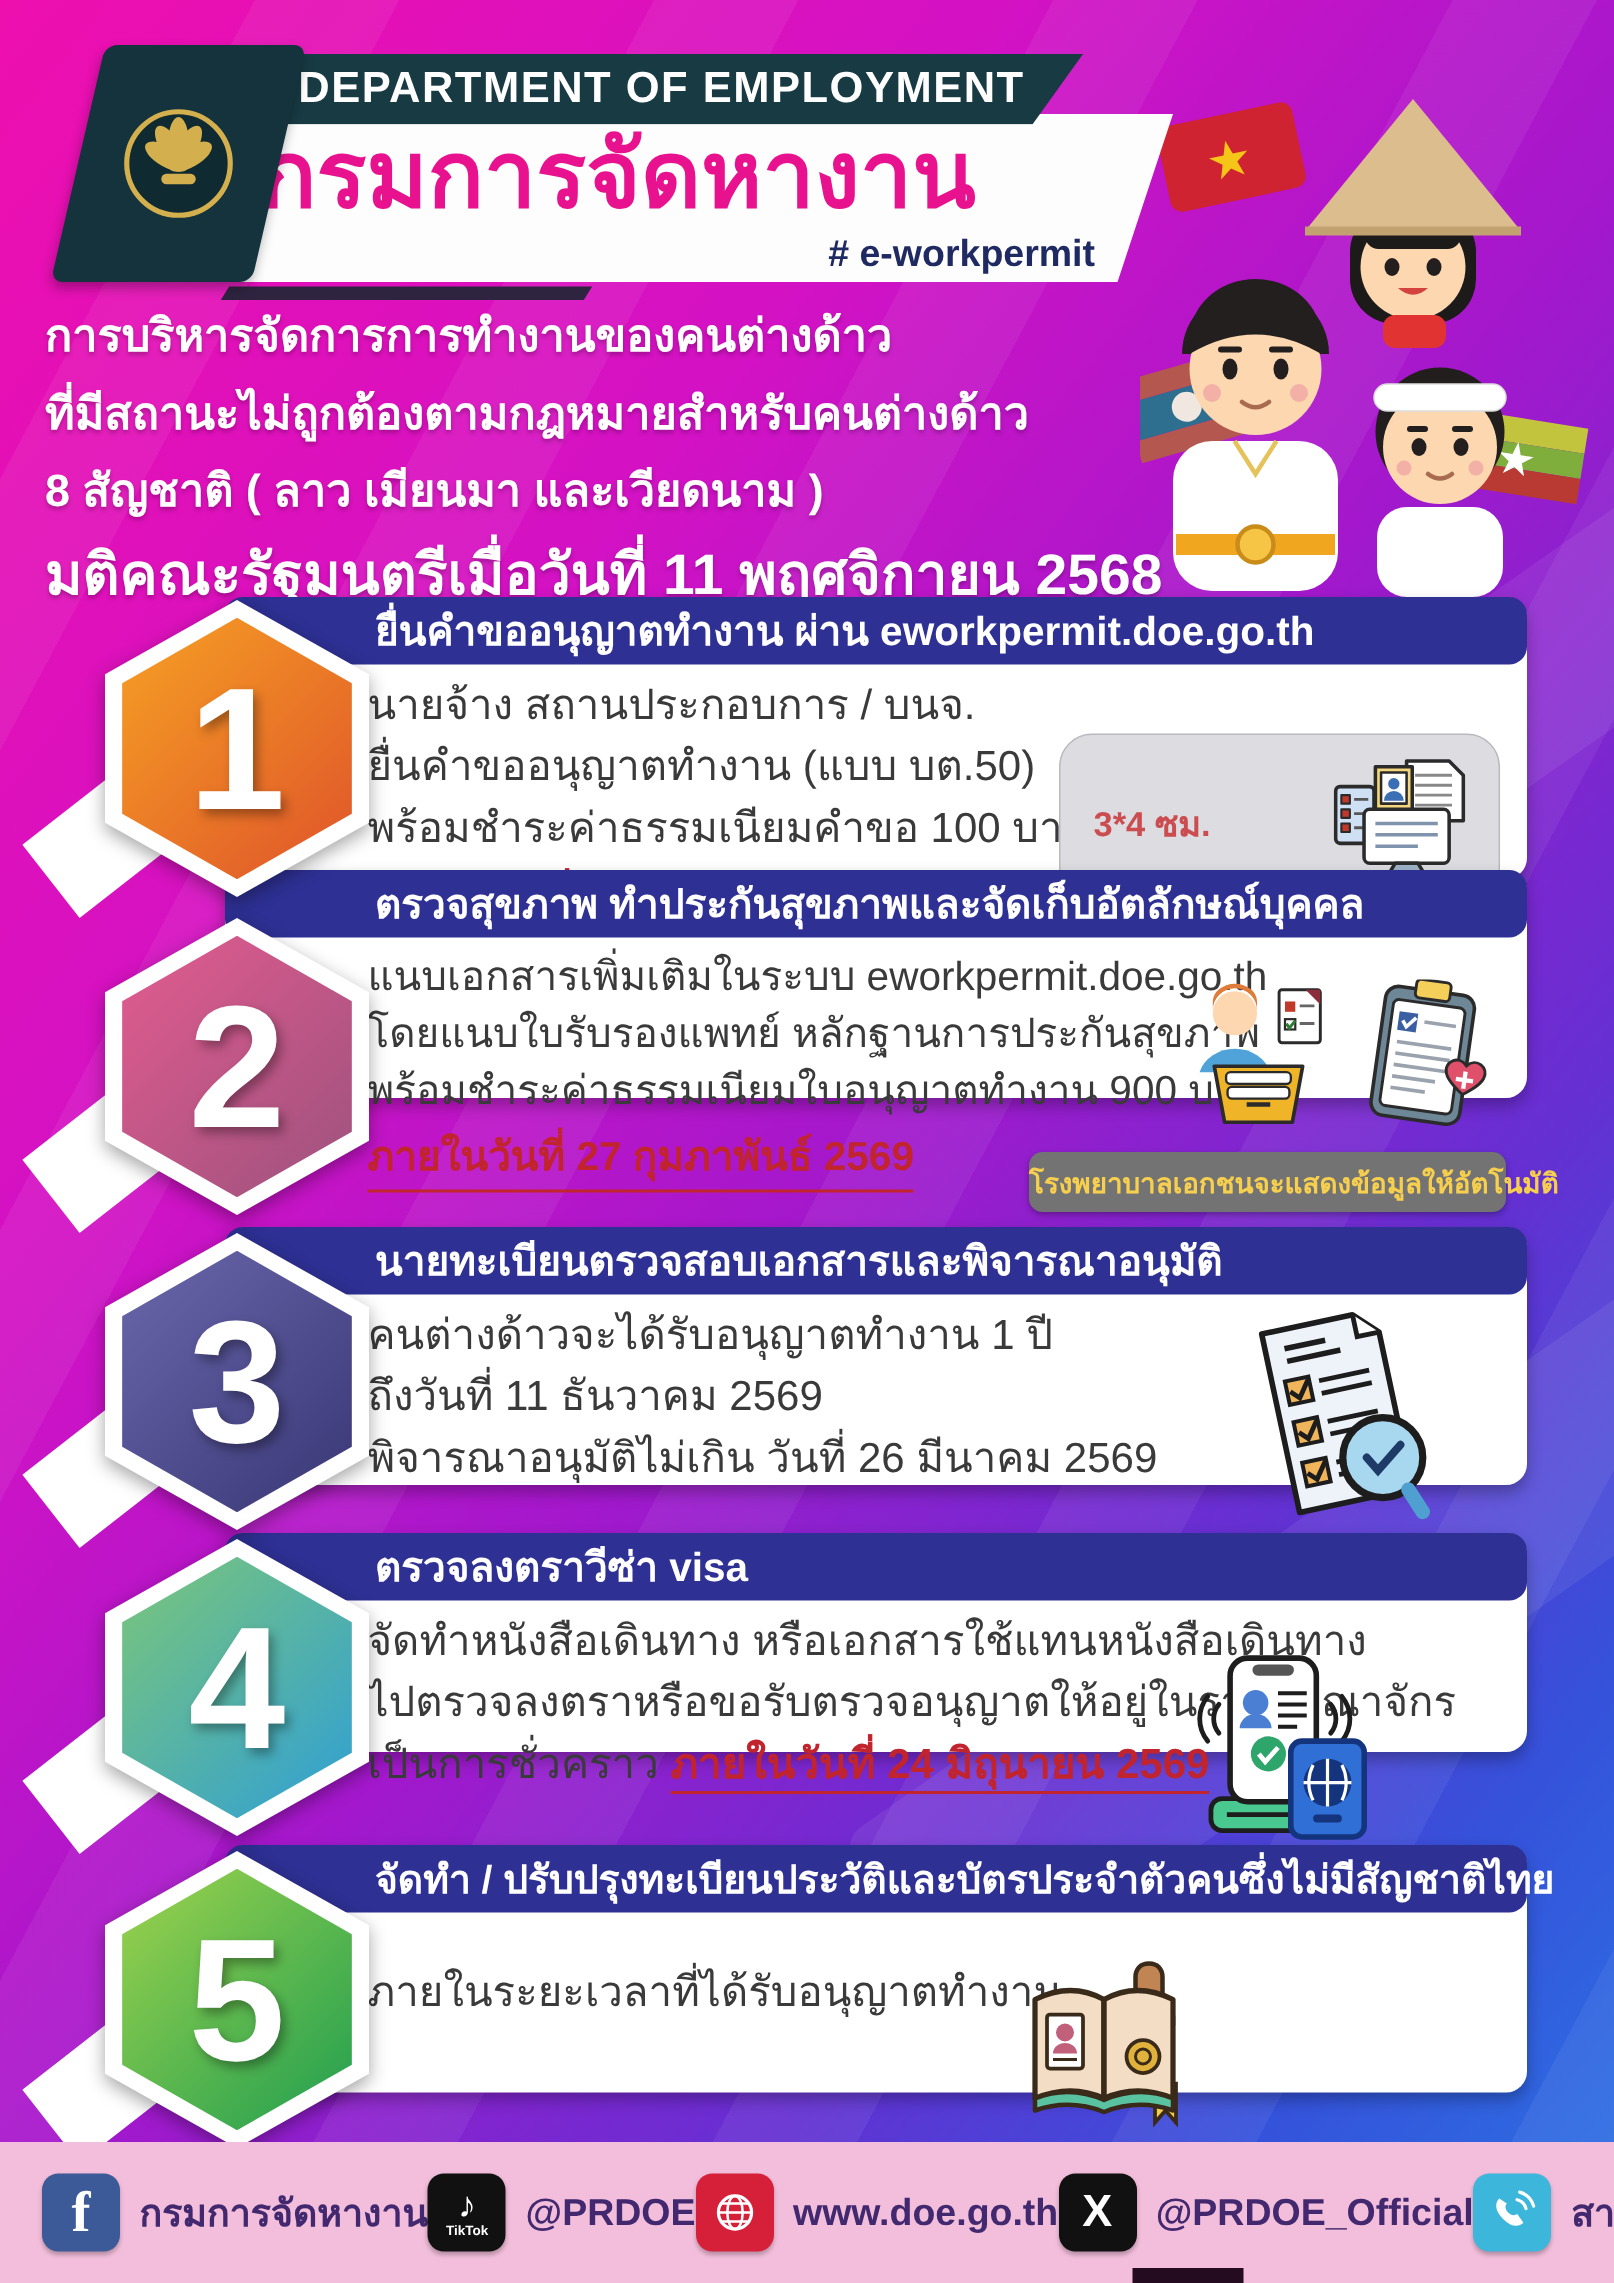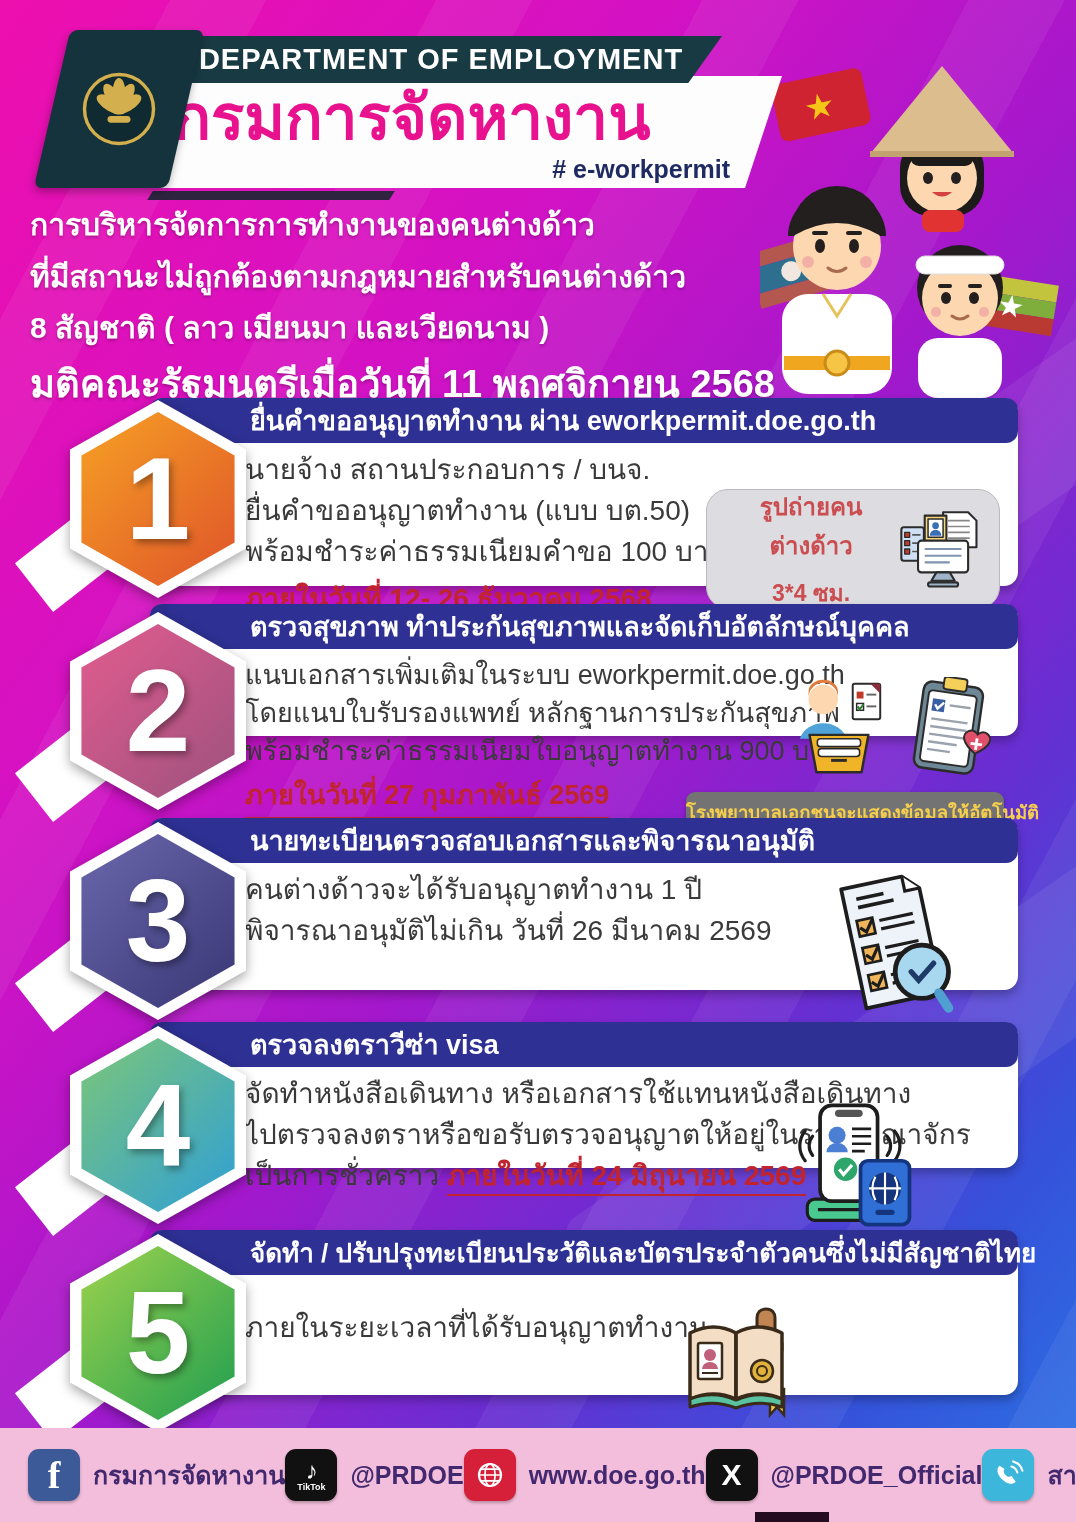--- a/index.html
+++ b/index.html
@@ -200,21 +200,20 @@
     <div class="band">
       <span>ยื่นคำขออนุญาตทำงาน ผ่าน eworkpermit.doe.go.th</span>
     </div>
     <div class="body">
       <div class="bl">นายจ้าง สถานประกอบการ / บนจ.</div>
       <div class="bl">ยื่นคำขออนุญาตทำงาน (แบบ บต.50)</div>
       <div class="bl">พร้อมชำระค่าธรรมเนียมคำขอ 100 บาท</div>
       <span class="deadline">ภายในวันที่ 12- 26 ธันวาคม 2568</span>
       <div class="photo-box">
         <div class="txt">
-          <div class="t1">รูปถ่ายคนต่างด้าว</div>
           <div class="t2">3*4 ซม.</div>
         </div>
         <svg width="104" height="96" viewBox="0 0 110 96">
           <g stroke="#2b2b2b" stroke-width="2.5" fill="#fff" stroke-linejoin="round">
             <path d="M60 4 h30 l10 10 v32 h-40 z"></path>
             <path d="M66 14 h26 M66 21 h26 M66 28 h26 M66 35 h26" stroke="#888" stroke-width="2"></path>
             <rect x="38" y="8" width="26" height="34" fill="#f4d77c"></rect>
             <rect x="42" y="12" width="18" height="22" fill="#fff" stroke-width="1.8"></rect>
             <circle cx="51" cy="20" r="4" fill="#3b6fb5" stroke="none"></circle>
             <path d="M44 32 a7 7 0 0 1 14 0 z" fill="#3b6fb5" stroke="none"></path>
@@ -234,21 +233,21 @@
   </div>
   <div class="hex" style="left:70px;top:400px;">
     <div class="hexo">
         <div class="hexi g1">
           <span class="hexn">1</span>
         </div>
       </div>
   </div>
 
   <div class="tail" style="left:20px;top:726px;"></div>
-  <div class="card" style="top:604px;height:132px;">
+  <div class="card" style="top:580px;height:152px;">
     <div class="band">
       <span>ตรวจสุขภาพ ทำประกันสุขภาพและจัดเก็บอัตลักษณ์บุคคล</span>
     </div>
     <div class="body">
       <div class="bl" style="font-size:27px;margin-bottom:5px;">แนบเอกสารเพิ่มเติมในระบบ eworkpermit.doe.go.th</div>
       <div class="bl" style="font-size:27px;margin-bottom:5px;">โดยแนบใบรับรองแพทย์ หลักฐานการประกันสุขภาพ</div>
       <div class="bl" style="font-size:27px;margin-bottom:5px;">พร้อมชำระค่าธรรมเนียมใบอนุญาตทำงาน 900 บาท</div>
       <span class="deadline" style="font-size:27px;">ภายในวันที่ 27 กุมภาพันธ์ 2569</span>
       <div class="icons2">
         <svg width="108" height="100" viewBox="0 0 110 100">
@@ -293,20 +292,21 @@
       </div>
   </div>
 
   <div class="tail" style="left:20px;top:936px;"></div>
   <div class="card" style="top:818px;height:172px;">
     <div class="band">
       <span>นายทะเบียนตรวจสอบเอกสารและพิจารณาอนุมัติ</span>
     </div>
     <div class="body">
       <div class="bl">คนต่างด้าวจะได้รับอนุญาตทำงาน 1 ปี</div>
+      <div class="bl">ถึงวันที่ 11 ธันวาคม 2569</div>
       <div class="bl">พิจารณาอนุมัติไม่เกิน วันที่ 26 มีนาคม 2569</div>
       <svg class="icon3" width="128" height="150" viewBox="0 0 120 140">
         <g transform="rotate(-12 60 70)">
           <path d="M24 10 h58 l14 14 v100 h-72 z" fill="#eef3fa" stroke="#1d1d1d" stroke-width="3.5" stroke-linejoin="round"></path>
           <path d="M82 10 v14 h14" fill="#fff" stroke="#1d1d1d" stroke-width="3"></path>
           <path d="M36 22 h26 M36 30 h34" stroke="#1d1d1d" stroke-width="3.5"></path>
           <rect x="32" y="42" width="15" height="15" fill="#f0b45a" stroke="#1d1d1d" stroke-width="2.5"></rect>
           <path d="M34 49 l5 5 l8 -11" stroke="#1d1d1d" stroke-width="3" fill="none"></path>
           <path d="M53 46 h32 M53 54 h32" stroke="#1d1d1d" stroke-width="3"></path>
           <rect x="32" y="68" width="15" height="15" fill="#f0b45a" stroke="#1d1d1d" stroke-width="2.5"></rect>

